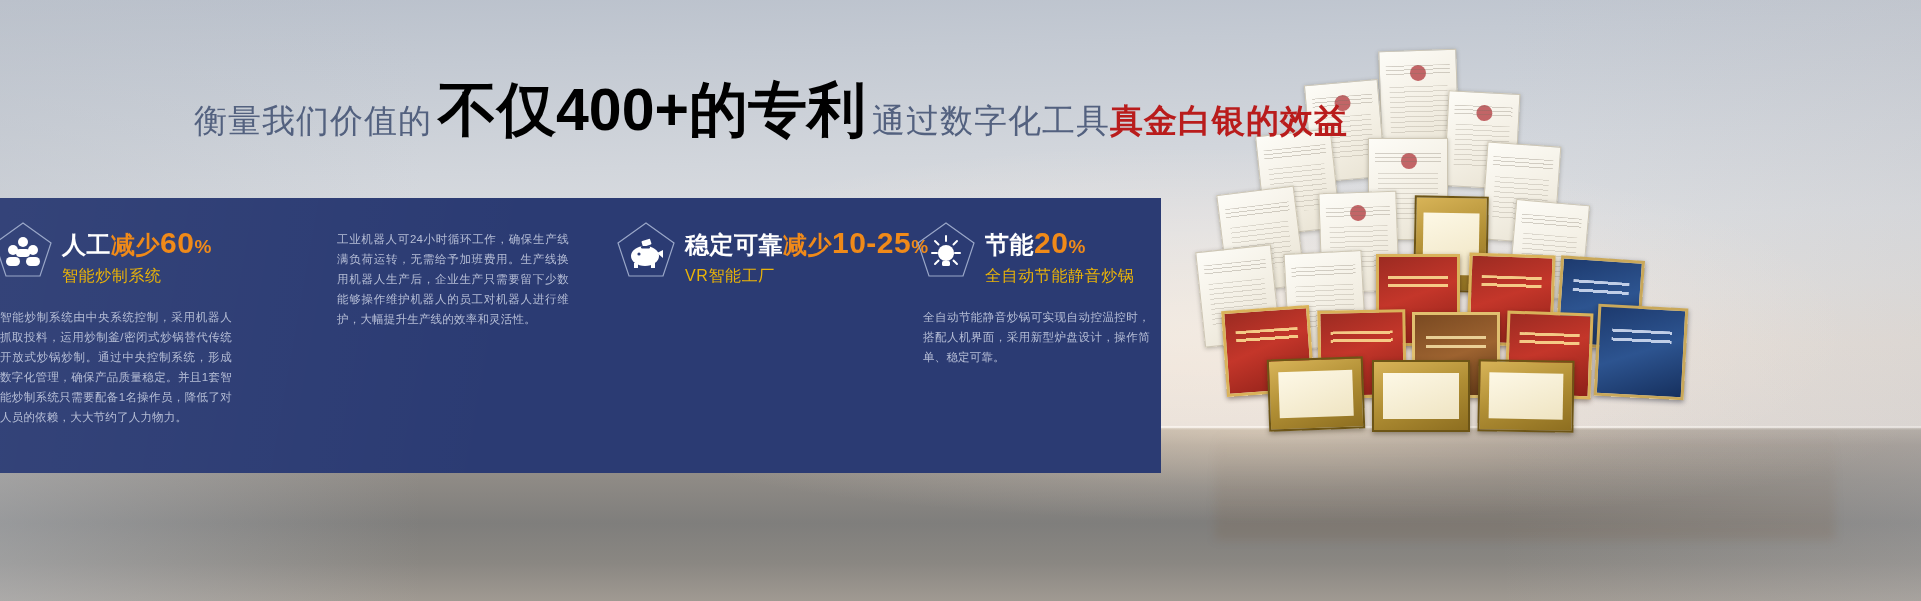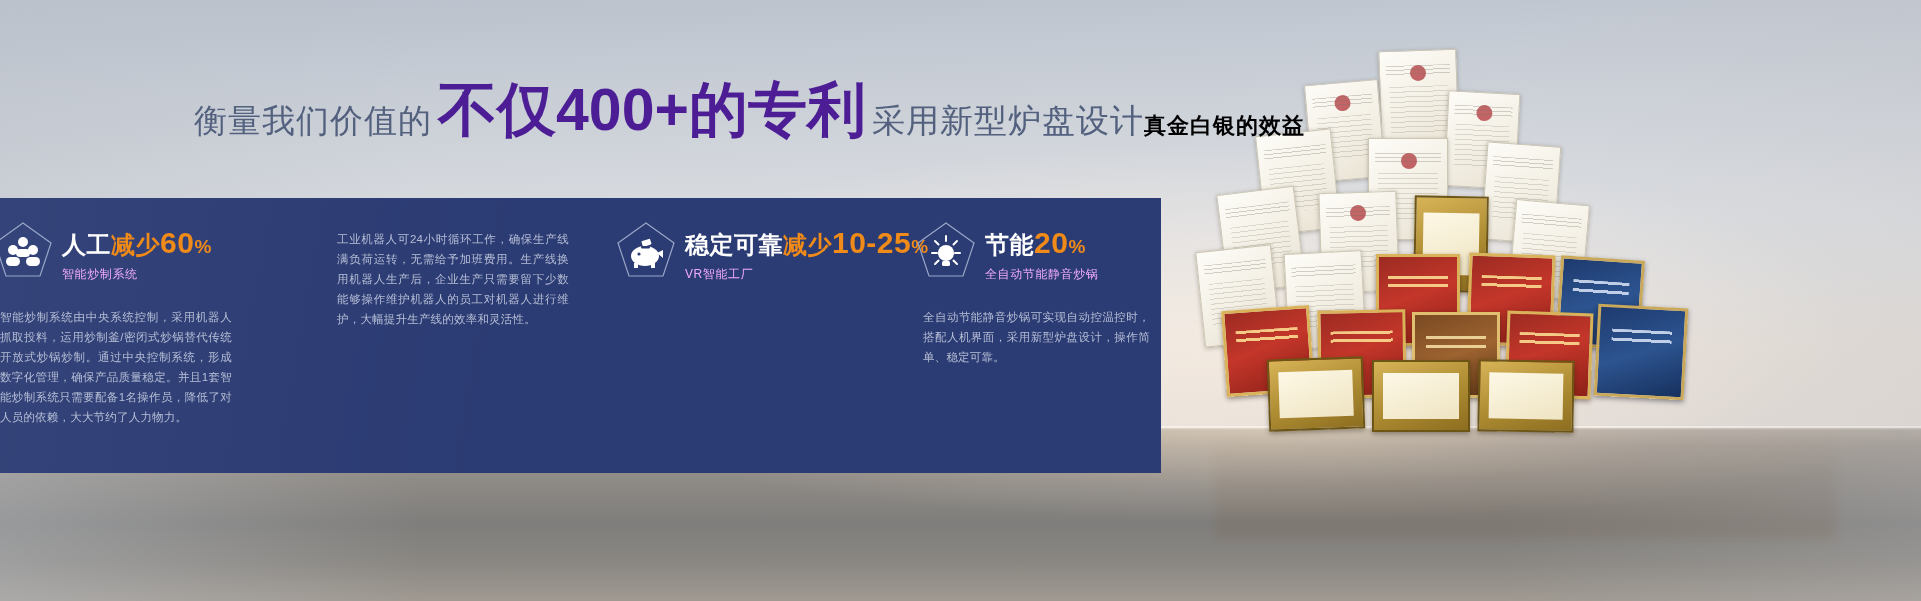--- a/index.html
+++ b/index.html
@@ -20,43 +20,43 @@
   .bg-sea-glow{position:absolute;left:0;top:428px;width:1921px;height:173px;
     background:radial-gradient(ellipse 820px 120px at 66% 0%,rgba(255,236,210,.45) 0%,rgba(230,215,200,.15) 50%,rgba(0,0,0,0) 78%);}
   .bg-horizon{position:absolute;left:0;top:426px;width:1921px;height:4px;
     background:linear-gradient(180deg,rgba(255,250,244,.75),rgba(255,250,244,0));}
   .bg-vign{position:absolute;left:0;top:0;width:1921px;height:601px;
     background:linear-gradient(90deg,rgba(190,195,203,.40) 0%,rgba(255,255,255,0) 22%,rgba(255,255,255,0) 78%,rgba(190,190,195,.25) 100%);}
 
   
   .headline{position:absolute;left:150px;top:78px;height:62px;display:flex;align-items:flex-end;white-space:nowrap;margin-left:44px;}
   .hl-lite{font-size:33px;color:#53617f;letter-spacing:1px;line-height:1;padding-bottom:3px;font-weight:400;}
-  .hl-strong{font-size:59px;font-weight:bold;color:#4c1d95;letter-spacing:0px;line-height:1;padding:0 6px;}
-  .hl-orange{font-size:22px;font-weight:bold;color:#000000;letter-spacing:1px;line-height:1;padding-bottom:3px;}
+  .hl-strong{font-size:59px;font-weight:bold;color:#000000;letter-spacing:0px;line-height:1;padding:0 6px;}
+  .hl-orange{font-size:33px;font-weight:bold;color:#b91c1c;letter-spacing:1px;line-height:1;padding-bottom:3px;}
 
   
   .panel{position:absolute;left:0;top:198px;width:1161px;height:275px;background:#2b3b73;}
   .panel-sheen{position:absolute;left:0;top:0;width:100%;height:100%;
     background:linear-gradient(100deg,rgba(255,255,255,.045) 0%,rgba(255,255,255,0) 45%);}
 
   .features{position:absolute;left:0;top:0;width:1161px;height:275px;display:flex;}
   .feature{position:relative;box-sizing:border-box;}
   .f1{width:300px;}
   .f2{width:290px;padding-left:37px;}
   .f3{width:295px;padding-left:33px;}
   .f4{width:276px;padding-left:38px;}
 
   .f-head{position:relative;height:78px;padding-top:30px;box-sizing:border-box;}
   .pent{position:absolute;left:-8px;top:22px;width:62px;height:60px;}
   .pent svg{display:block;}
   .f-title{margin-left:62px;font-size:24px;font-weight:bold;color:#ffffff;letter-spacing:.5px;line-height:1;white-space:nowrap;}
   .f-title .num{color:#f08a19;font-size:30px;}
   .f-title .hl{color:#f08a19;}
   .f-title .pct{color:#f08a19;font-size:19px;}
-  .f-sub{margin-left:62px;margin-top:10px;font-size:12px;color:#f0abfc;letter-spacing:.6px;line-height:1;white-space:nowrap;}
+  .f-sub{margin-left:62px;margin-top:10px;font-size:16px;color:#eab308;letter-spacing:.6px;line-height:1;white-space:nowrap;}
 
   .f-body{margin-top:31px;font-size:11.5px;line-height:20px;color:#b6bed6;
     letter-spacing:.2px;text-align:justify;}
   .f1 .f-body{width:232px;}
   .f2 .f-body{width:232px;}
   .f3 .f-body{width:240px;}
   .f4 .f-body{width:227px;}
 
   
   .certs{position:absolute;left:1200px;top:40px;width:700px;height:480px;}
@@ -135,21 +135,21 @@
     <div class="cert plaqueBlueFix" style="left:396px;top:266px;width:90px;height:92px;transform:rotate(3deg);"></div>
     <div class="cert frameGold" style="left:68px;top:318px;width:96px;height:72px;transform:rotate(-2deg);"></div>
     <div class="cert frameGold" style="left:172px;top:320px;width:98px;height:72px;transform:rotate(0deg);"></div>
     <div class="cert frameGold" style="left:278px;top:320px;width:96px;height:72px;transform:rotate(1deg);"></div>
   </div>
   <div class="cert-reflection"></div>
 
   <div class="headline">
     <span class="hl-lite">衡量我们价值的</span>
     <span class="hl-strong">不仅400+的专利</span>
-    <span class="hl-lite">采用新型炉盘设计</span>
+    <span class="hl-lite">通过数字化工具</span>
     <span class="hl-orange">真金白银的效益</span>
   </div>
 
   <div class="panel">
     <div class="panel-sheen"></div>
     <div class="features">
 
       <div class="feature f1">
         <div class="f-head">
           <span class="pent">

